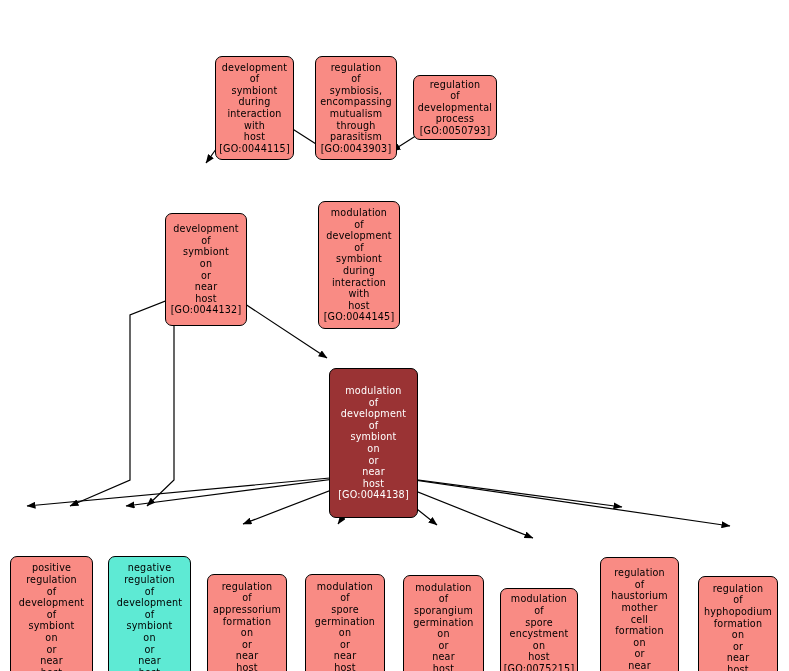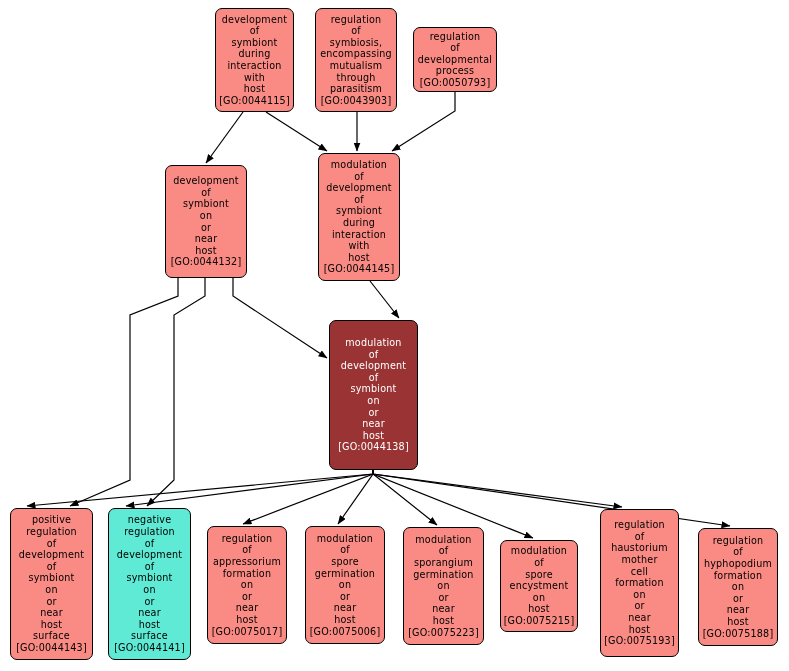--- a/index.html
+++ b/index.html
@@ -34,20 +34,21 @@
     align-items: center;
     justify-content: center;
     text-align: center;
     font-size: 9.6px;
     line-height: 11.6px;
     letter-spacing: 0.2px;
     padding: 2px 3px;
     overflow: hidden;
     white-space: pre-line;
     z-index: 5;
+    margin-top: 48px;
   }
   .node.normal {
     background: #f98b84;
     color: #000000;
   }
   .node.highlight {
     background: #9a3334;
     color: #ffffff;
   }
 </style>

